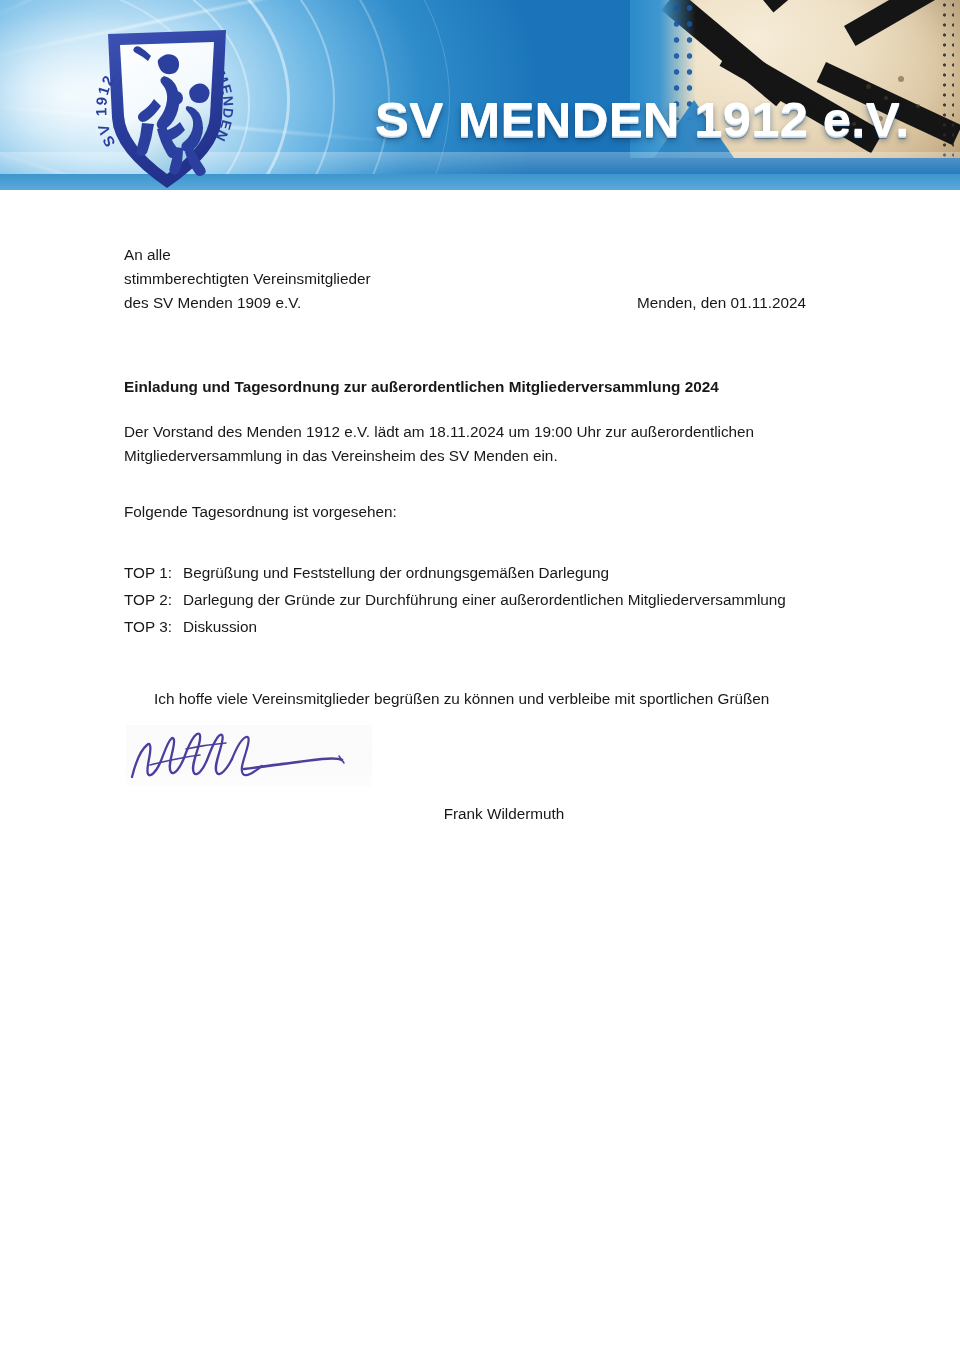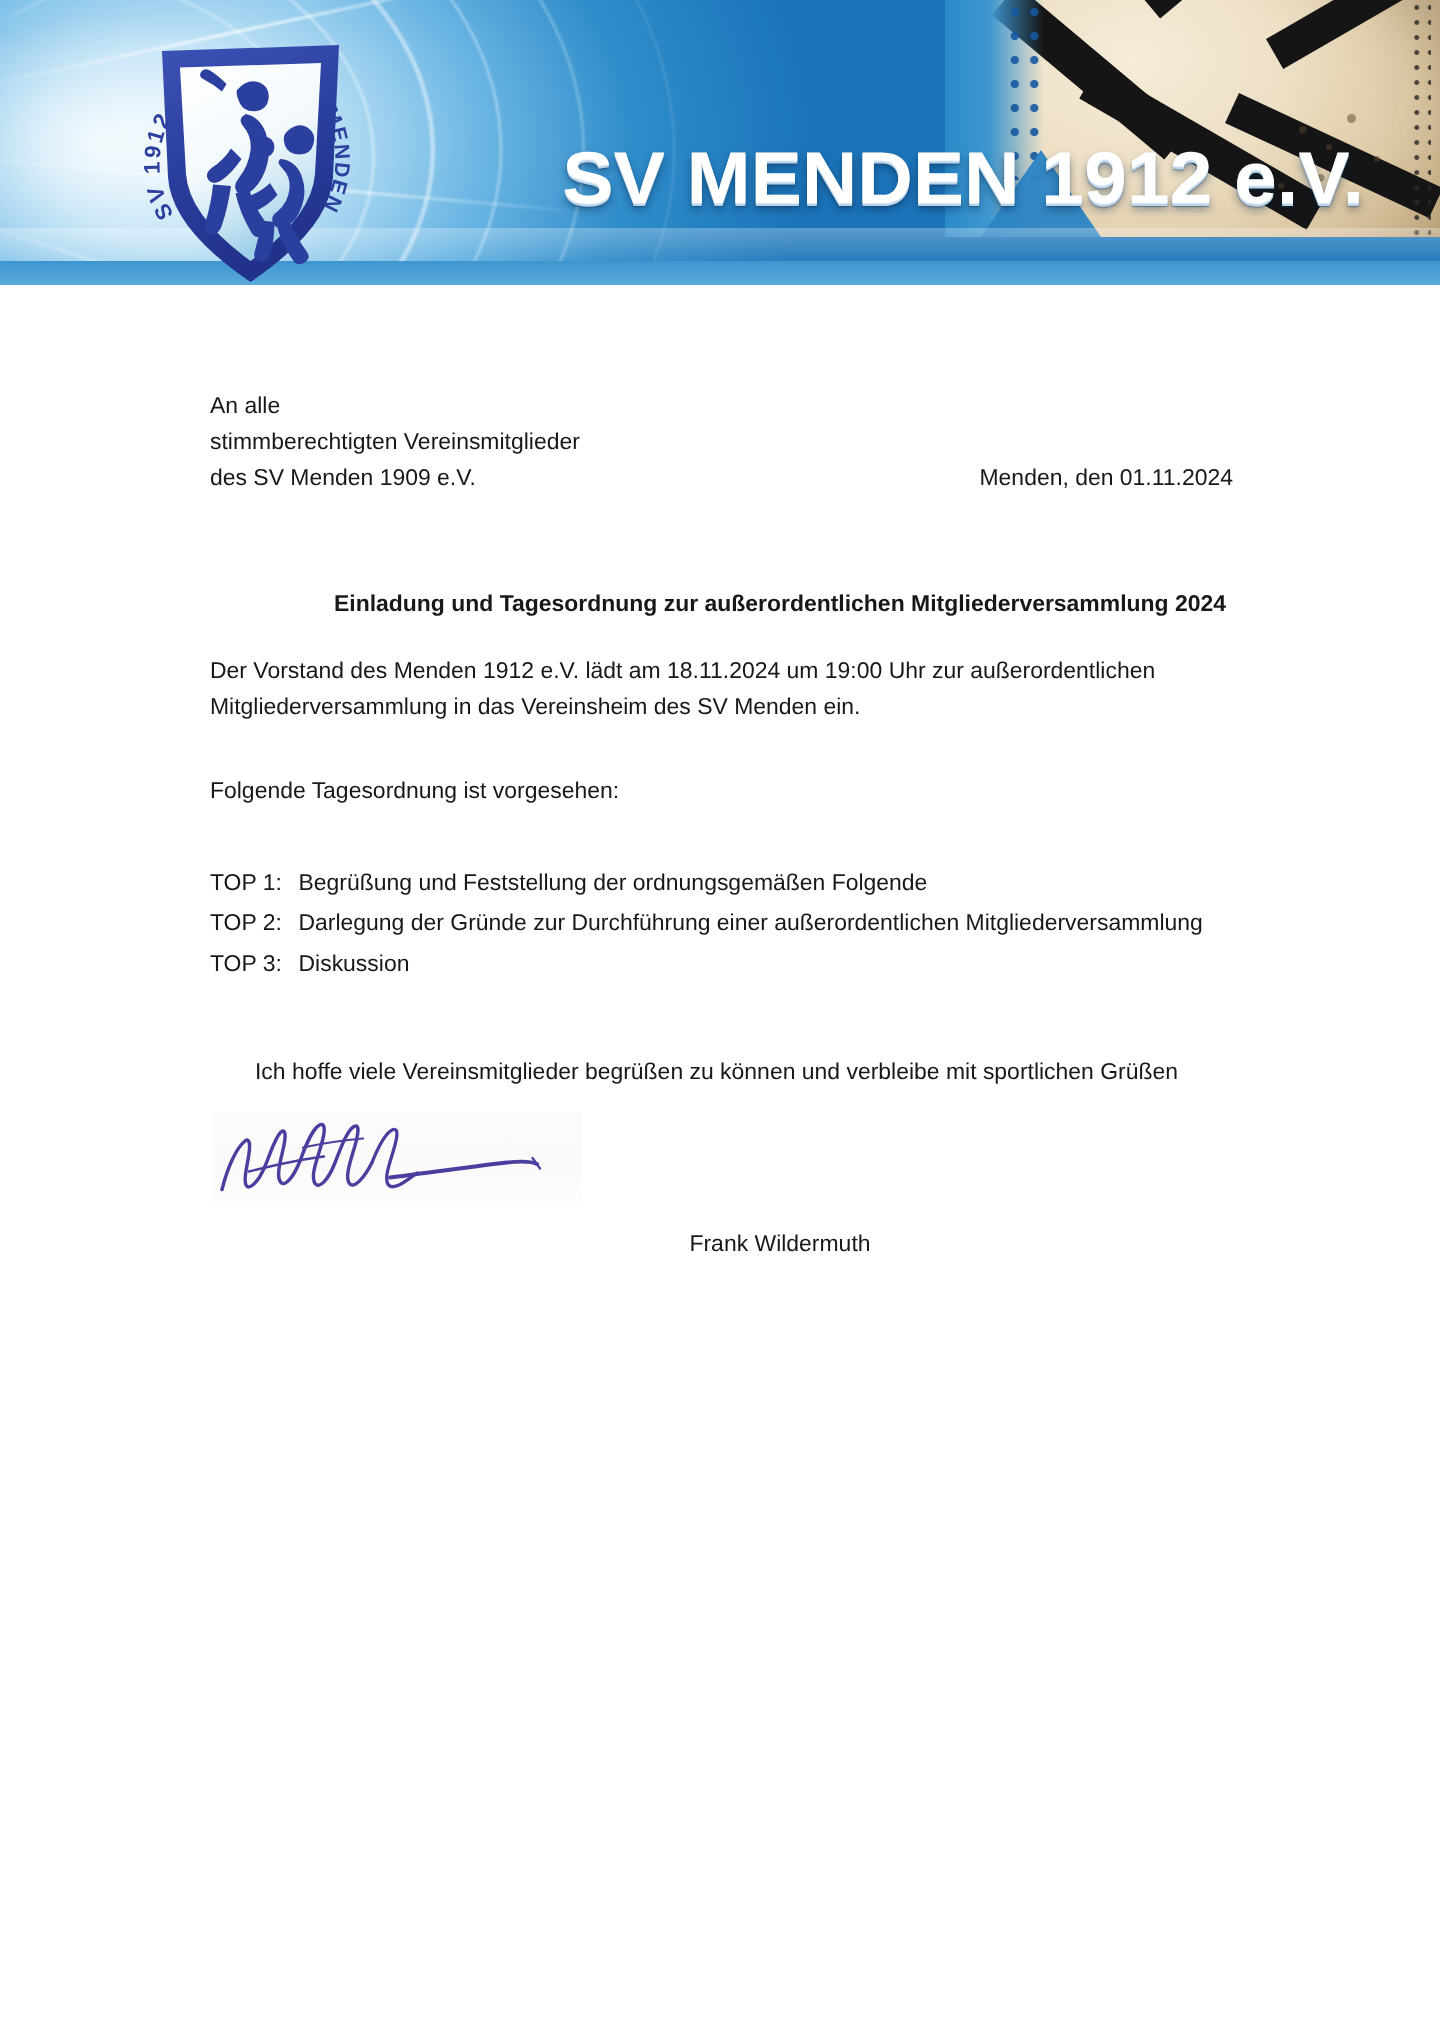--- a/index.html
+++ b/index.html
@@ -168,21 +168,21 @@
     height: 175px;
     z-index: 6;
   }
 
   
   .doc {
     position: absolute;
     left: 0;
     top: 190px;
     width: 768px;
-    padding: 16px;
+    padding: 0;
   }
   .content {
     position: relative;
     margin-left: 124px;
     width: 760px;
     font-size: 15.3px;
     line-height: 24px;
     color: #181818;
   }
   .addr-block {
@@ -194,21 +194,20 @@
     position: absolute;
     left: 513px;
     top: 101px;
     white-space: nowrap;
   }
   .subject {
     margin-top: 60px;
     font-weight: 700;
     font-size: 15.3px;
     line-height: 24px;
-    text-align: center;
   }
   .para {
     margin-top: 21px;
   }
   .para-tight { margin-top: 32px; }
 
   .agenda {
     margin-top: 35px;
   }
   .agenda-row {
@@ -347,21 +346,21 @@
 
     <div class="subject">Einladung und Tagesordnung zur außerordentlichen Mitgliederversammlung 2024</div>
 
     <div class="para">Der Vorstand des Menden 1912 e.V. lädt am 18.11.2024 um 19:00 Uhr zur außerordentlichen Mitgliederversammlung in das Vereinsheim des SV Menden ein.</div>
 
     <div class="para-tight">Folgende Tagesordnung ist vorgesehen:</div>
 
     <div class="agenda">
       <div class="agenda-row">
         <span class="agenda-label">TOP 1:</span>
-        <span class="agenda-text">Begrüßung und Feststellung der ordnungsgemäßen Folgende</span>
+        <span class="agenda-text">Begrüßung und Feststellung der ordnungsgemäßen Darlegung</span>
       </div>
       <div class="agenda-row">
         <span class="agenda-label">TOP 2:</span>
         <span class="agenda-text">Darlegung der Gründe zur Durchführung einer außerordentlichen Mitgliederversammlung</span>
       </div>
       <div class="agenda-row">
         <span class="agenda-label">TOP 3:</span>
         <span class="agenda-text">Diskussion</span>
       </div>
     </div>

